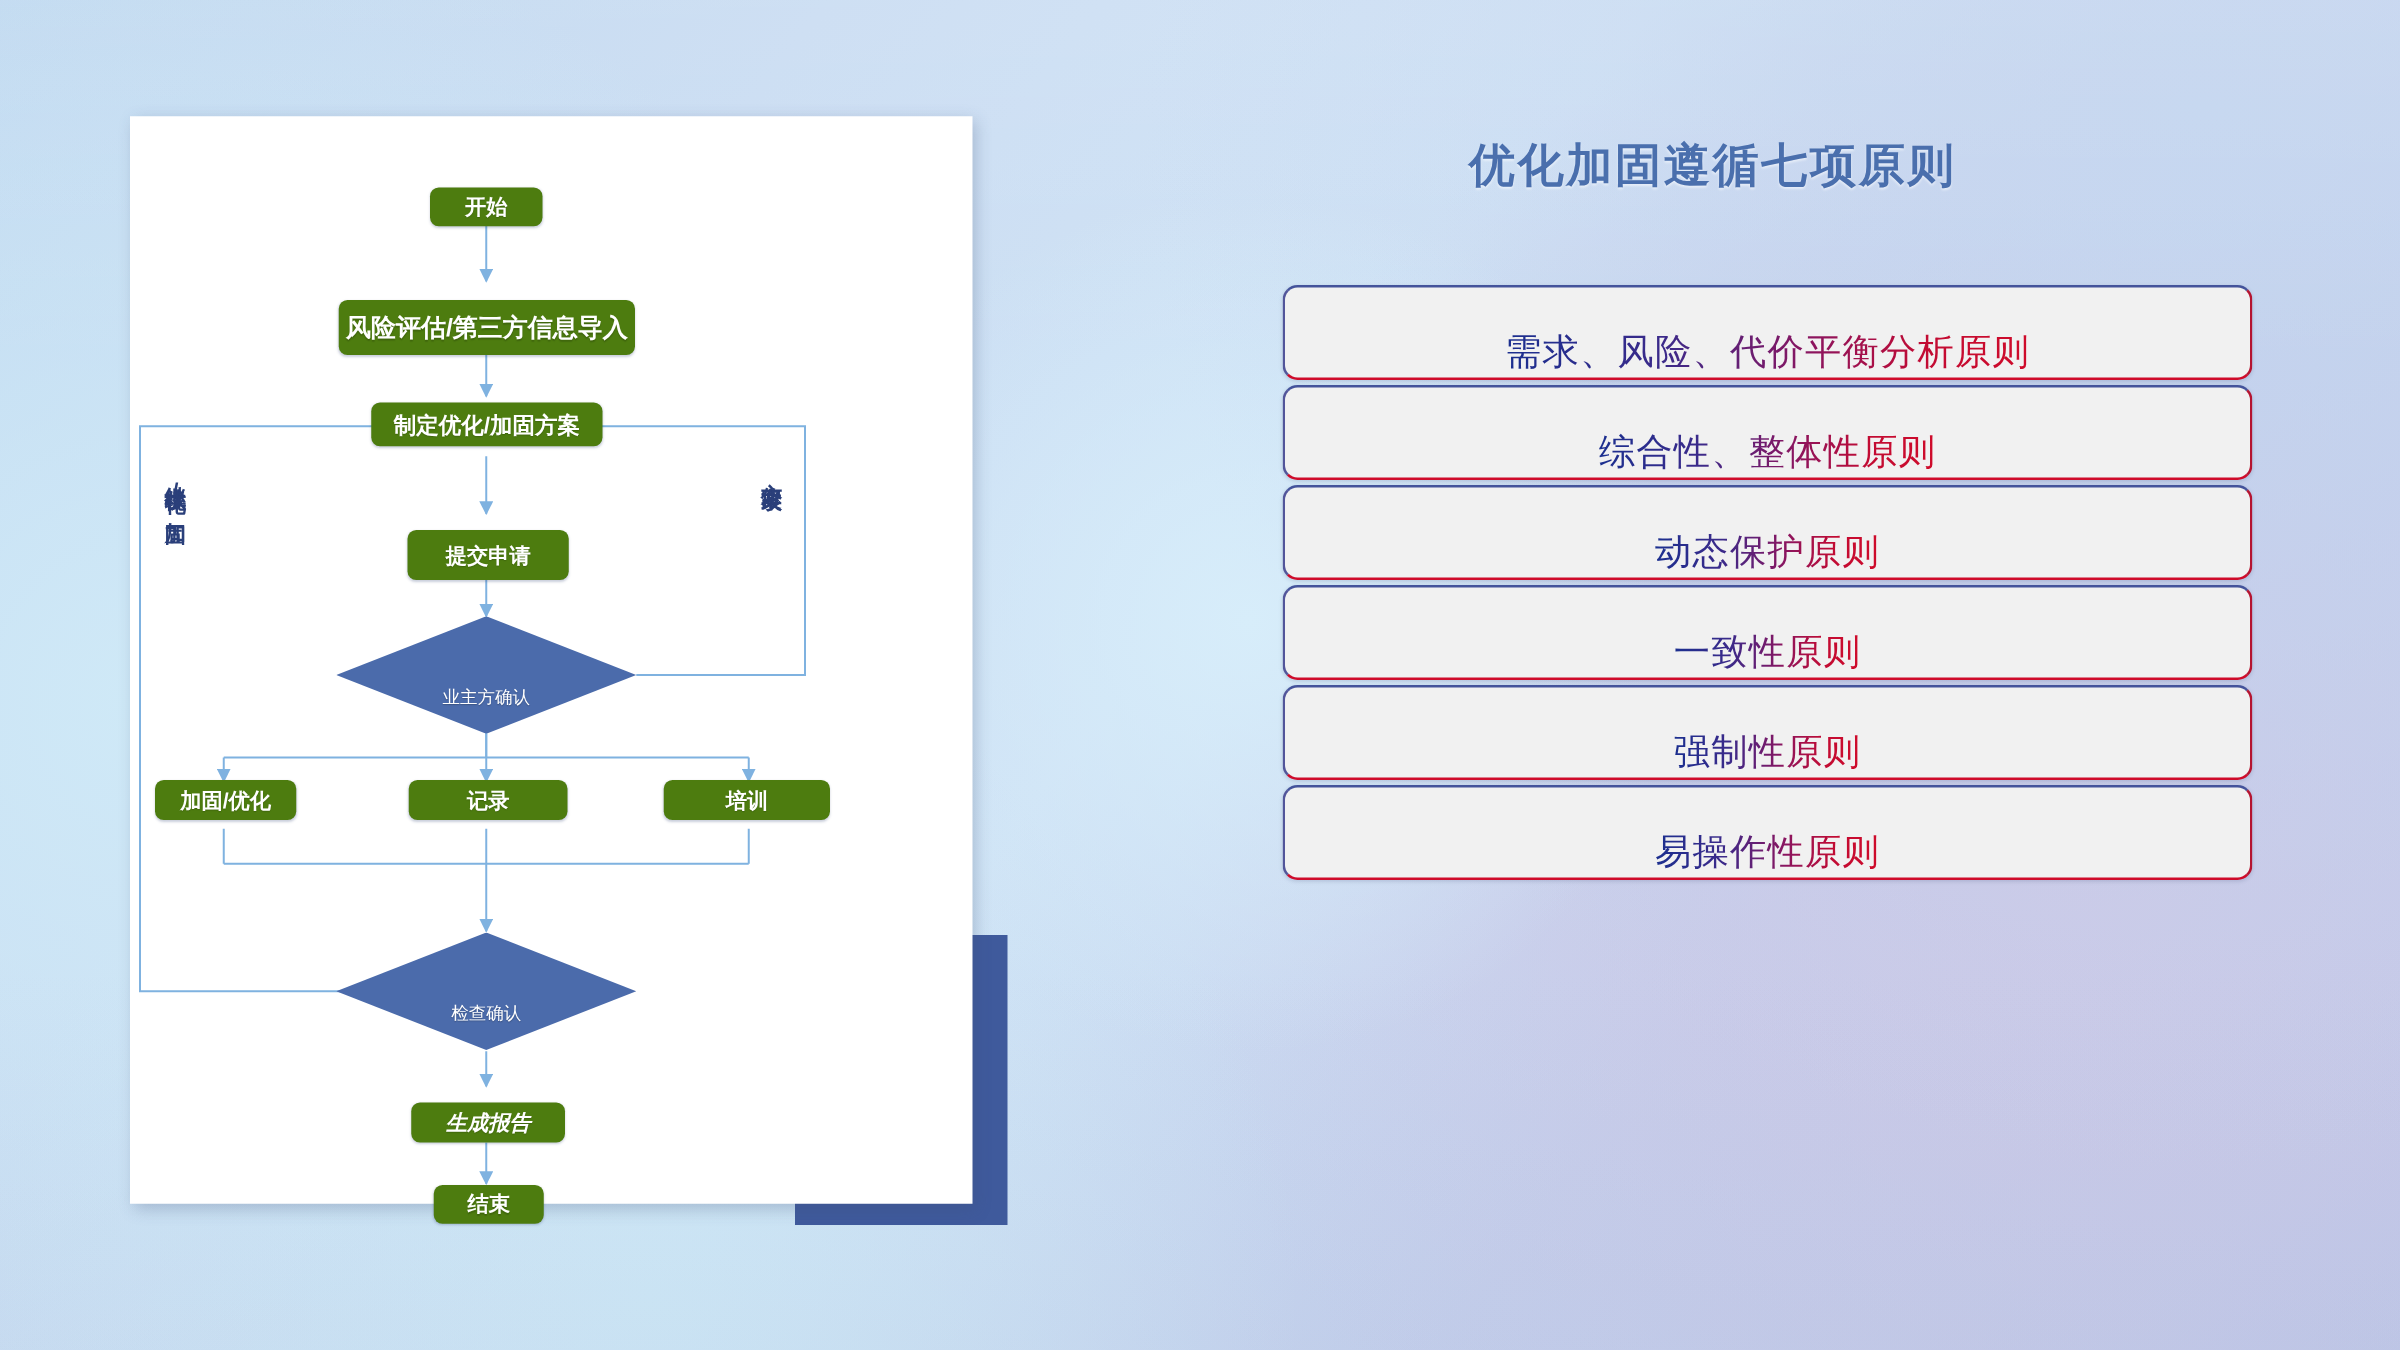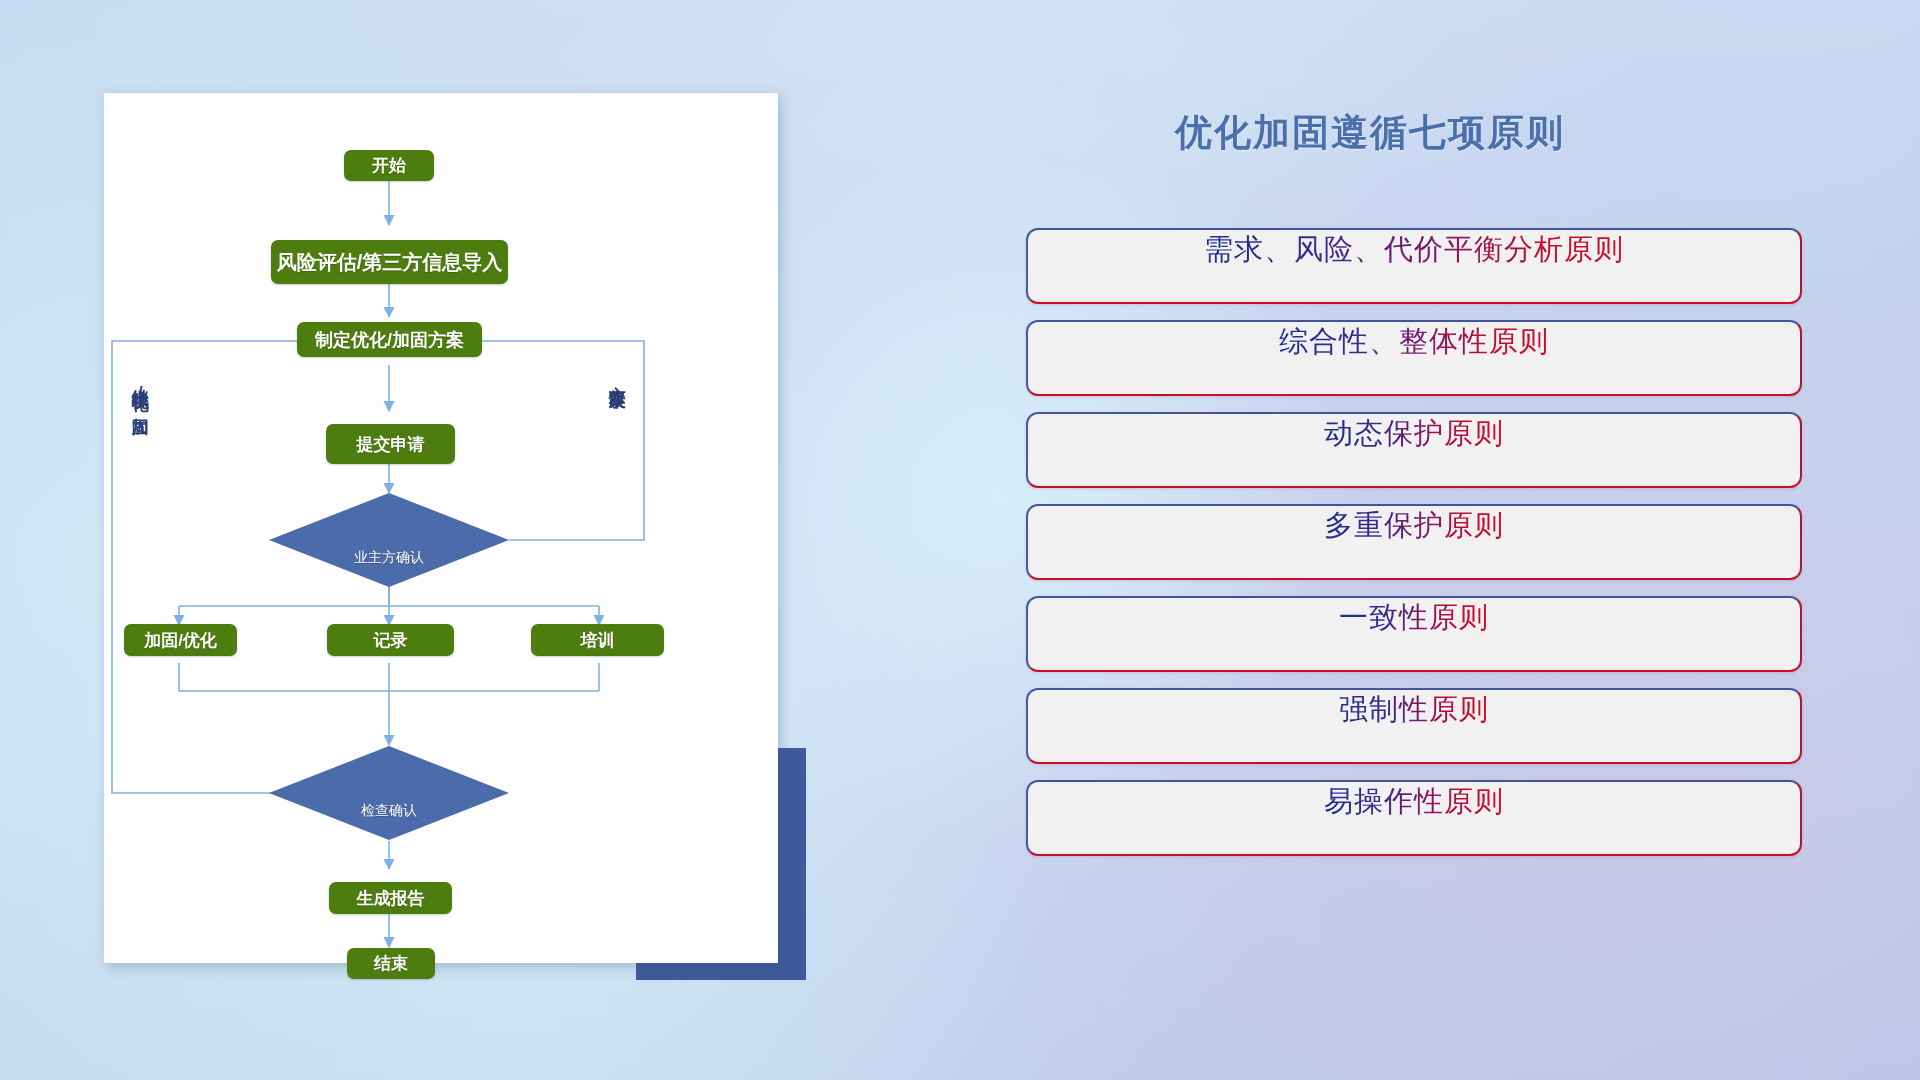--- a/index.html
+++ b/index.html
@@ -68,28 +68,28 @@
     position:absolute;left:1020px;top:108px;width:700px;
     text-align:center;
     font-size:37px;font-weight:bold;color:#4a6fad;
     letter-spacing:2px;
     text-shadow:0 1px 2px rgba(255,255,255,.55);
   }
   #principle-list{
     position:absolute;left:1026px;top:228px;width:776px;
   }
   .principle{
-    height:72px;margin-bottom:16px;
+    height:72px;margin-bottom:4px;
     background:#f1f1f1;
     border-radius:12px;
     border-top:2.2px solid #44539b;
     border-left:2.2px solid #52559a;
     border-right:2.2px solid #b51430;
     border-bottom:2.6px solid #cf0b2a;
-    display:flex;align-items:flex-start;justify-content:center;
+    display:flex;align-items:flex-end;justify-content:center;
     box-shadow:0 1px 3px rgba(70,90,130,.18);
   }
   .principle span{
     font-size:29px;font-weight:500;
     font-family:"Liberation Serif","DejaVu Serif",serif;
     letter-spacing:1px;
     background:linear-gradient(90deg,#1b2f8f 0%,#3b2a8a 30%,#8a1560 58%,#c20b33 80%,#cf0b2a 100%);
     -webkit-background-clip:text;background-clip:text;
     -webkit-text-fill-color:transparent;color:transparent;
   }
@@ -170,21 +170,21 @@
 
   <div class="node" style="left:427px;top:531px;width:133px;height:32px;font-size:17px;">
     <span>培训</span>
   </div>
 
   <div class="node diamond" style="left:165px;top:653px;width:240px;height:94px;font-size:14px;">
     <div class="dia-shape"></div>
     <span class="dia-label">检查确认</span>
   </div>
 
-  <div class="node" style="left:225px;top:789px;width:123px;height:32px;font-size:17px;">
+  <div class="node" style="left:225px;top:789px;width:123px;height:32px;font-size:17px;font-style:italic;">
     <span>生成报告</span>
   </div>
 
   <div class="node" style="left:243px;top:855px;width:88px;height:31px;font-size:17px;">
     <span>结束</span>
   </div>
 
   <div class="vlabel" style="left:27px;top:282px;font-size:17px;">继续优化/加固</div>
 
   <div class="vlabel" style="left:504px;top:280px;font-size:17px;">方案修改</div>
@@ -197,23 +197,20 @@
   <div class="principle">
     <span>需求、风险、代价平衡分析原则</span>
   </div>
   <div class="principle">
     <span>综合性、整体性原则</span>
   </div>
   <div class="principle">
     <span>动态保护原则</span>
   </div>
   <div class="principle">
-    <span>多重保护原则</span>
-  </div>
-  <div class="principle">
     <span>一致性原则</span>
   </div>
   <div class="principle">
     <span>强制性原则</span>
   </div>
   <div class="principle">
     <span>易操作性原则</span>
   </div>
 </div>
 

